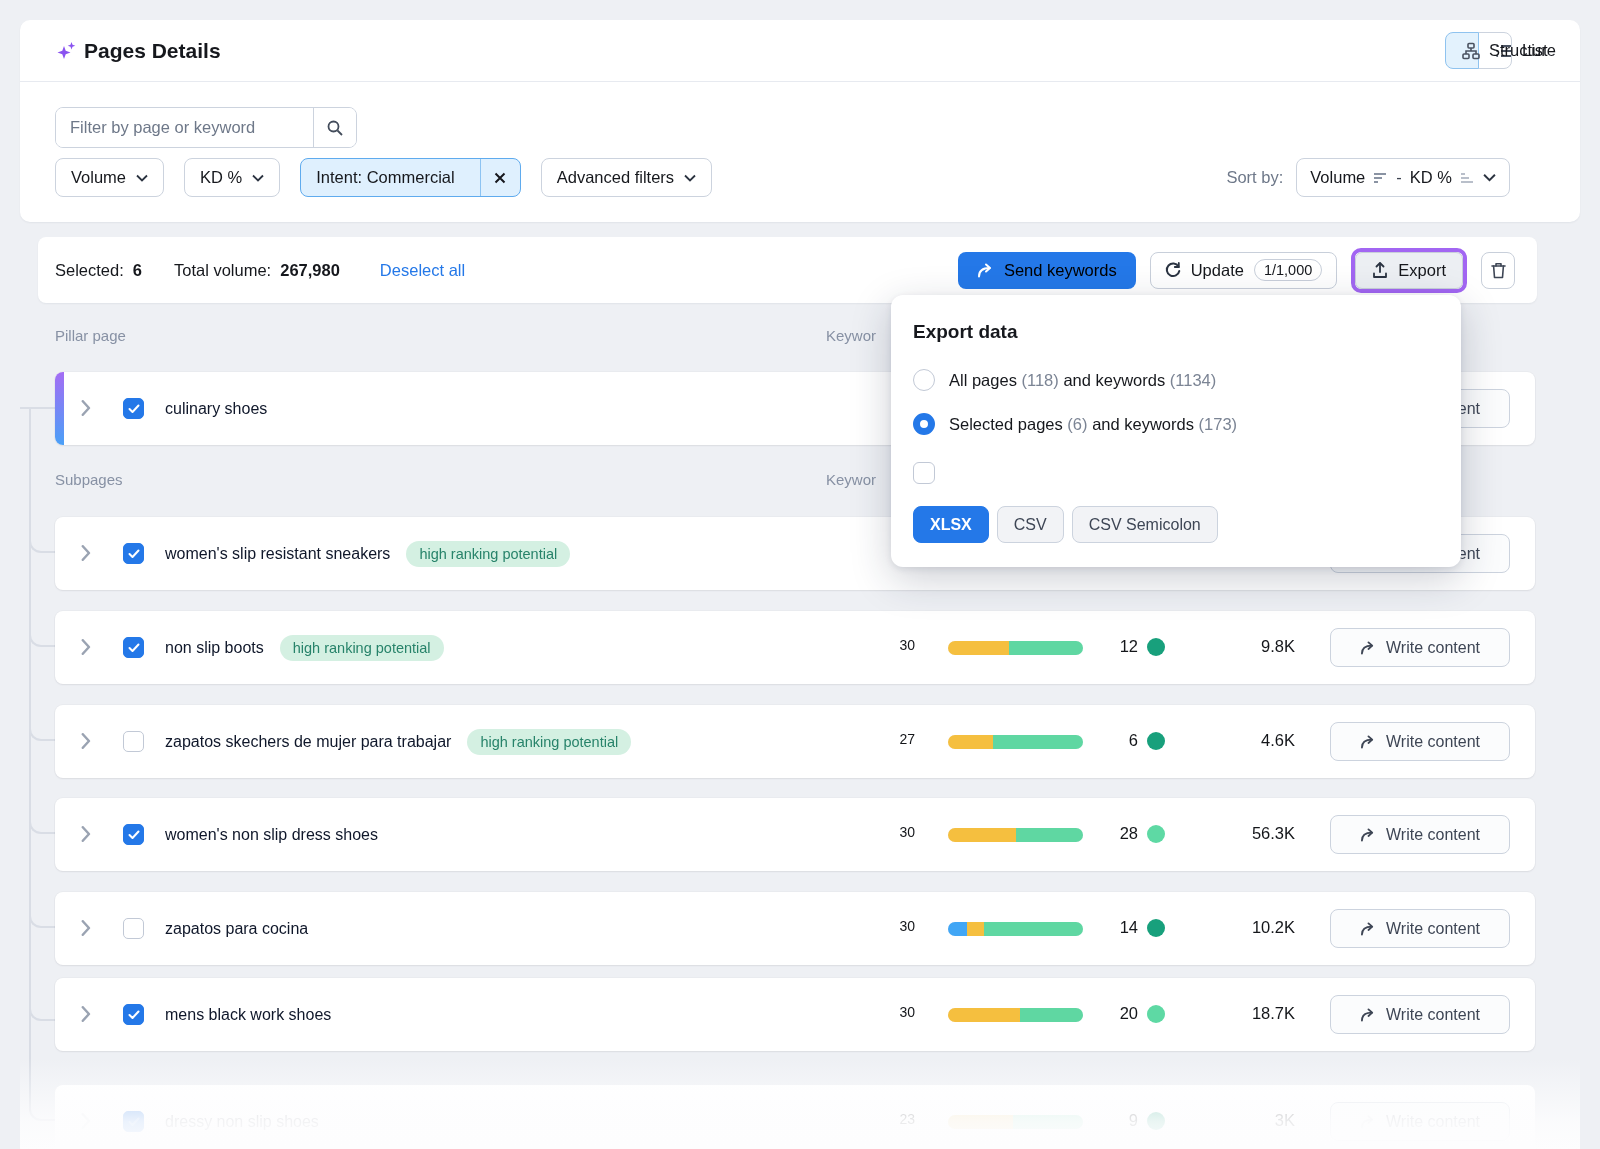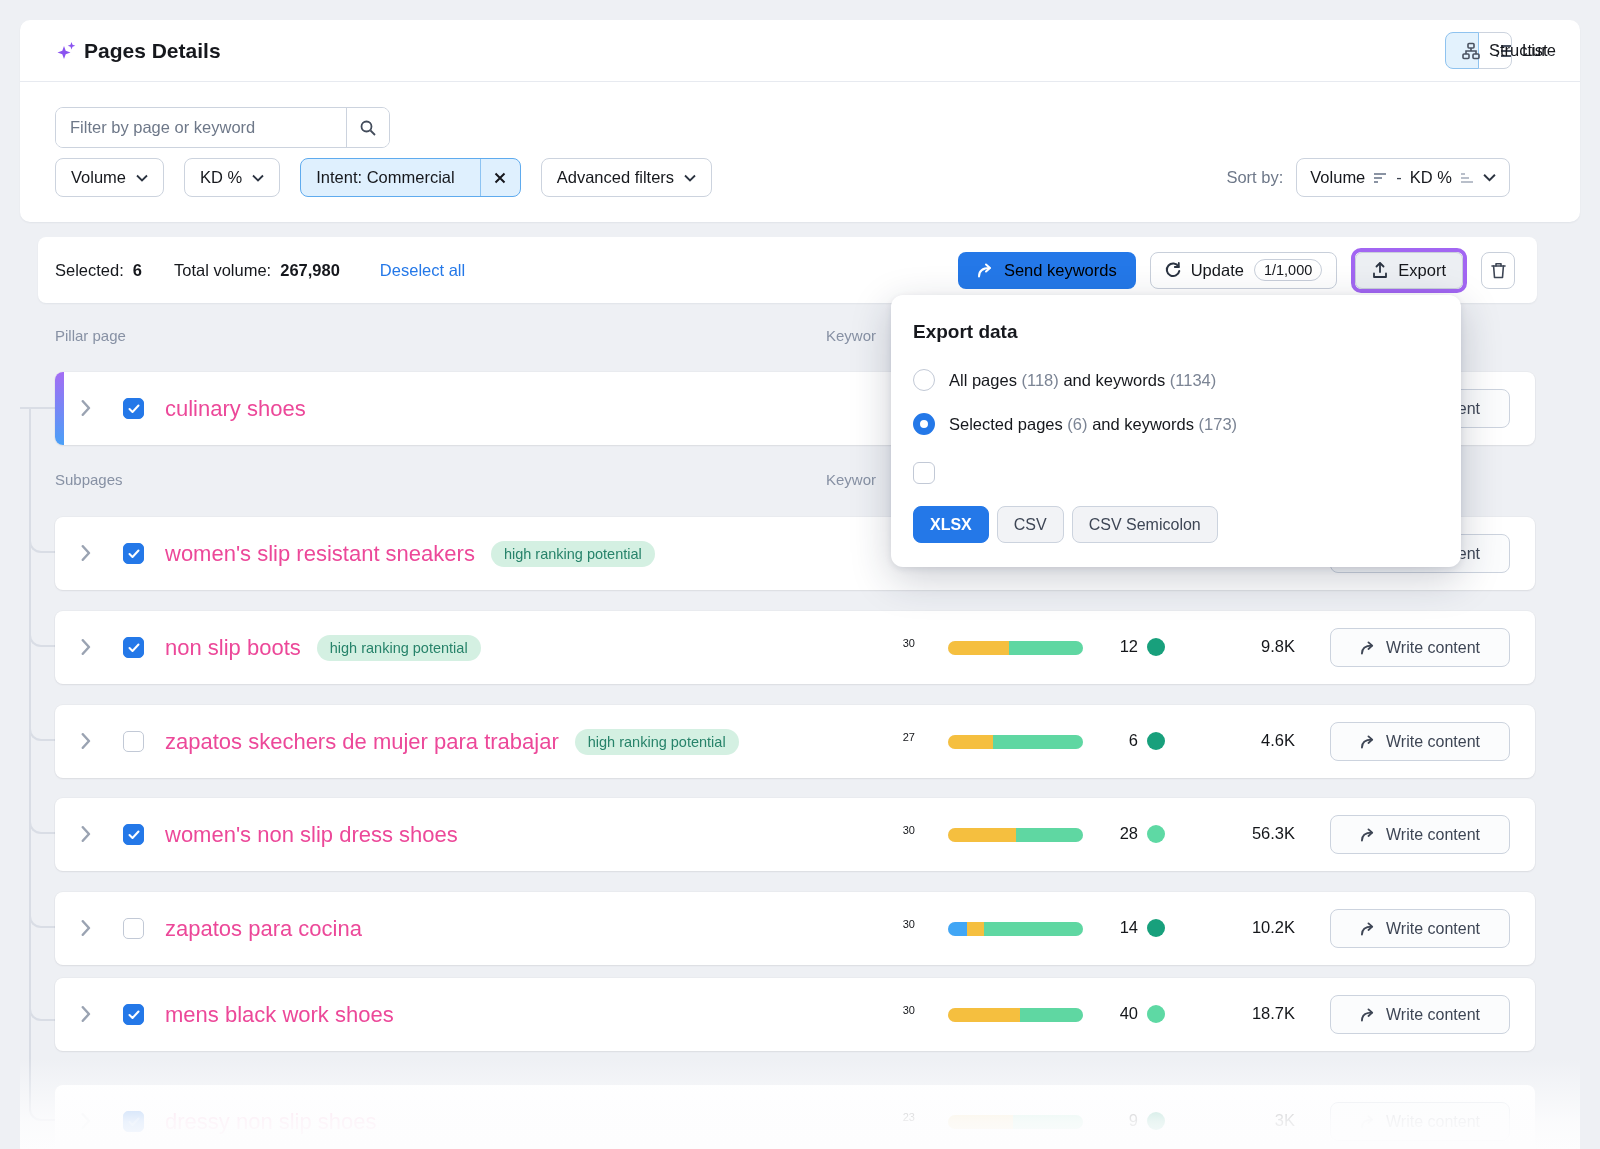--- a/index.html
+++ b/index.html
@@ -14,21 +14,21 @@
   .sparkle { position:absolute; left:35px; top:19px; }
   .hdr-divider { position:absolute; left:0; top:61px; width:100%; height:1px; background:#e7eaf0; }
 
   .toggle { position:absolute; right:68px; top:12px; display:flex; height:37px; }
   .toggle .seg { display:flex; align-items:center; gap:9px; padding:0 16px; font-size:16.5px; color:#16181d;
     border:1px solid #ccd3de; background:#fff; cursor:pointer; }
   .toggle .seg.first { border-radius:8px 0 0 8px; }
   .toggle .seg.last  { border-radius:0 8px 8px 0; margin-left:-1px; }
   .toggle .seg.active { background:#e3f2fd; border-color:#8fc3ef; position:relative; z-index:1; }
 
-  .search-box { position:absolute; left:35px; top:87px; width:335px; height:41px; border:1px solid #ccd3de;
+  .search-box { position:absolute; left:35px; top:87px; width:302px; height:41px; border:1px solid #ccd3de;
     border-radius:8px; background:#fff; display:flex; overflow:hidden;justify-content:center; }
   .search-box input { flex:1; border:0; outline:none; padding:0 14px; font-size:16.5px; color:#16181d;
     font-family:inherit; }
   .search-box input::placeholder { color:#6e7889; }
   .search-btn { width:43px; display:flex; align-items:center; justify-content:center; border-left:1px solid #ccd3de;
     background:#fff; cursor:pointer; }
 
   .chips { position:absolute; left:35px; top:138px; display:flex; gap:20px; height:39px; }
   .chip { display:flex; align-items:center; gap:10px; padding:0 15px; border:1px solid #ccd3de; border-radius:8px;
     background:#fff; font-size:16.5px; color:#16181d; cursor:pointer; }
@@ -68,26 +68,26 @@
     box-shadow:0 1px 2px rgba(24,33,56,.07), 0 0 0 1px rgba(24,33,56,.025); }
   .accent { position:absolute; left:0; top:0; width:9px; height:100%; border-radius:8px 0 0 8px;
     background:linear-gradient(180deg,#a46df4 0%,#4aa0f7 100%); }
   .chev { position:absolute; left:26px; top:28px; }
   .cb { position:absolute; left:68px; top:26px; width:21px; height:21px; border:1.5px solid #c2c9d6; border-radius:5px;
     background:#fff; display:flex; align-items:center; justify-content:center; cursor:pointer; }
   .cb svg { display:none; }
   .cb.checked { background:#2478e8; border-color:#2478e8; }
   .cb.checked svg { display:block; }
   .row-main { position:absolute; left:110px; top:0; height:100%; display:flex; align-items:center; gap:16px; }
-  .row-label { font-size:22px; color:#ec4899; white-space:nowrap; }
+  .row-label { font-size:16px; color:#0f172a; white-space:nowrap; }
   .badge { display:none; align-items:center; background:#d4f0e2; color:#27836a; font-size:14.5px;
     padding:5px 13px; border-radius:13px; white-space:nowrap; }
   .badge.on { display:inline-flex; }
 
-  .kwcount { position:absolute; left:785px; width:75px; top:26px; text-align:right; font-size:11px; color:#14161a; }
+  .kwcount { position:absolute; left:785px; width:75px; top:26px; text-align:right; font-size:14px; color:#14161a; }
   .bar { position:absolute; left:893px; top:30px; width:135px; height:14px; border-radius:7px; background:#edf0f4;
     overflow:hidden; display:flex; }
   .seg { height:100%; width:0; }
   .seg.blue { background:#41a6f5; } .seg.yellow { background:#f5bf3f; } .seg.green { background:#5fd7a2; }
   .pos { position:absolute; left:1013px; width:70px; top:26px; text-align:right; font-size:16.5px; color:#14161a; }
   .dot { position:absolute; left:1092px; top:27px; width:18px; height:18px; border-radius:50%; background:transparent; }
   .vol { position:absolute; left:1138px; width:102px; top:26px; text-align:right; font-size:16.5px; color:#14161a; }
   .wc-btn { position:absolute; left:1275px; top:17px; width:180px; height:39px; border:1px solid #ccd3de;
     border-radius:8px; background:#fbfcfd; display:flex; align-items:center; justify-content:center; gap:10px;
     font-size:16px; color:#3e4655; cursor:pointer; }
@@ -503,21 +503,21 @@
     <div class="row-main">
       <span class="row-label">mens black work shoes</span>
 
     </div>
     <div class="kwcount">30</div>
     <div class="bar">
       <span class="seg blue" style="width: 0%;"></span>
       <span class="seg yellow" style="width: 53%;"></span>
       <span class="seg green" style="width: 47%;"></span>
     </div>
-    <div class="pos">40</div>
+    <div class="pos">20</div>
     <span class="dot" style="background: rgb(94, 217, 164);"></span>
     <div class="vol">18.7K</div>
     <div class="wc-btn">
       <span>
           <svg width="16" height="14" viewBox="0 0 17 15" fill="none" stroke="#3e4655" stroke-width="2" stroke-linecap="round" stroke-linejoin="round">
             <path d="M2 13.5C2 7.5 6 5 12.5 5"></path>
             <path d="M9 1.5L13 5l-4 3.5"></path>
           </svg>
         </span>
       <span>Write content</span>

